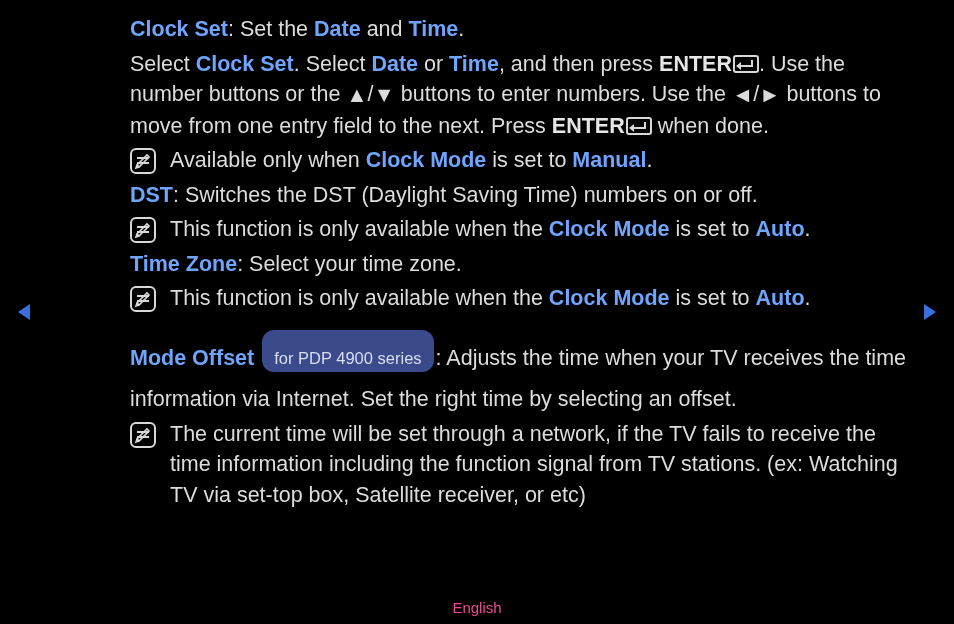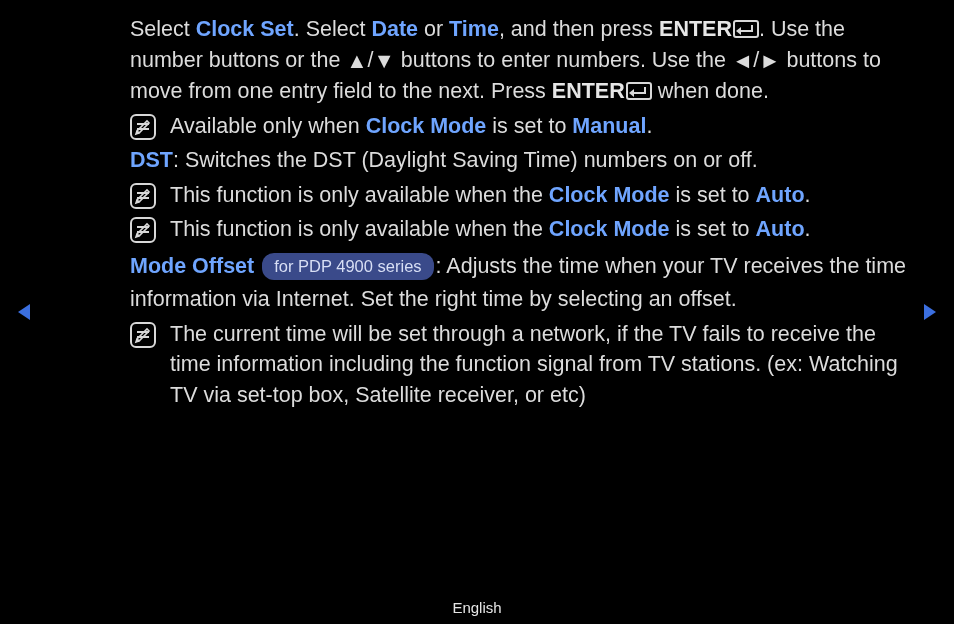--- a/index.html
+++ b/index.html
@@ -64,32 +64,32 @@
     transform-origin: left top;
     display:none;
   }
   .note-icon svg { width:100%; height:100%; display:block; }
   .note-text { flex: 1; }
   .badge {
     display: inline-block;
     background: #3a4a8a;
     color: #d8dff5;
     font-size: 16.5px;
-    padding: 2px 12px 2px;
+    padding: 17px 12px 2px;
     border-radius: 12px;
     vertical-align: 1px;
     font-weight: normal;
-    margin: 4px 2px;
+    margin: 12px 2px;
   }
   .footer {
     position: absolute;
     bottom: 8px;
     left: 0; right: 0;
     text-align: center;
-    color: #e5e5e5;
+    color: #ec4899;
     font-size: 15px;
   }
   .tri {
     display:inline-block;
     vertical-align: -1px;
   }
   .enter-icon {
     display:inline-block;
     width: 26px; height: 18px;
     border: 2px solid #d8d8d8;
@@ -130,20 +130,23 @@
     </svg>
 </div>
 <div class="nav-arrow nav-right">
   <svg viewBox="0 0 20 20">
       <polygon points="5,2 5,18 17,10" fill="#3b6fe0"></polygon>
     </svg>
 </div>
 
 <div class="content">
 
+  <div class="block">
+    <span class="term">Clock Set</span><span>: Set the </span><span class="term">Date</span><span> and </span><span class="term">Time</span><span>.</span>
+  </div>
 
   <div class="block">
     <span>Select </span><span class="term">Clock Set</span><span>. Select </span><span class="term">Date</span><span> or </span><span class="term">Time</span><span>, and then press </span><span class="enter-label">ENTER</span><span class="enter-icon"><span class="arrowhead"></span></span><span>. Use the number buttons or the </span><span class="tri">▲</span><span>/</span><span class="tri">▼</span><span> buttons to enter numbers. Use the </span><span class="tri">◄</span><span>/</span><span class="tri">►</span><span> buttons to move from one entry field to the next. Press </span><span class="enter-label">ENTER</span><span class="enter-icon"><span class="arrowhead"></span></span><span> when done.</span>
   </div>
 
   <div class="note-row">
     <span class="note-icon">
       <svg viewBox="0 0 22 22">
           <path d="M5 15 L15 5 L17 7 L7 17 Z M4 18 L7 17 L5 15 Z" fill="none" stroke="#d8d8d8" stroke-width="1.6"></path>
         </svg>
@@ -161,20 +164,23 @@
     <span class="note-icon">
       <svg viewBox="0 0 22 22">
           <path d="M5 15 L15 5 L17 7 L7 17 Z M4 18 L7 17 L5 15 Z" fill="none" stroke="#d8d8d8" stroke-width="1.6"></path>
         </svg>
     </span>
     <div class="note-text">
       <span>This function is only available when the </span><span class="term">Clock Mode</span><span> is set to </span><span class="term">Auto</span><span>.</span>
     </div>
   </div>
 
+  <div class="block">
+    <span class="term">Time Zone</span><span>: Select your time zone.</span>
+  </div>
 
   <div class="note-row">
     <span class="note-icon">
       <svg viewBox="0 0 22 22">
           <path d="M5 15 L15 5 L17 7 L7 17 Z M4 18 L7 17 L5 15 Z" fill="none" stroke="#d8d8d8" stroke-width="1.6"></path>
         </svg>
     </span>
     <div class="note-text">
       <span>This function is only available when the </span><span class="term">Clock Mode</span><span> is set to </span><span class="term">Auto</span><span>.</span>
     </div>

